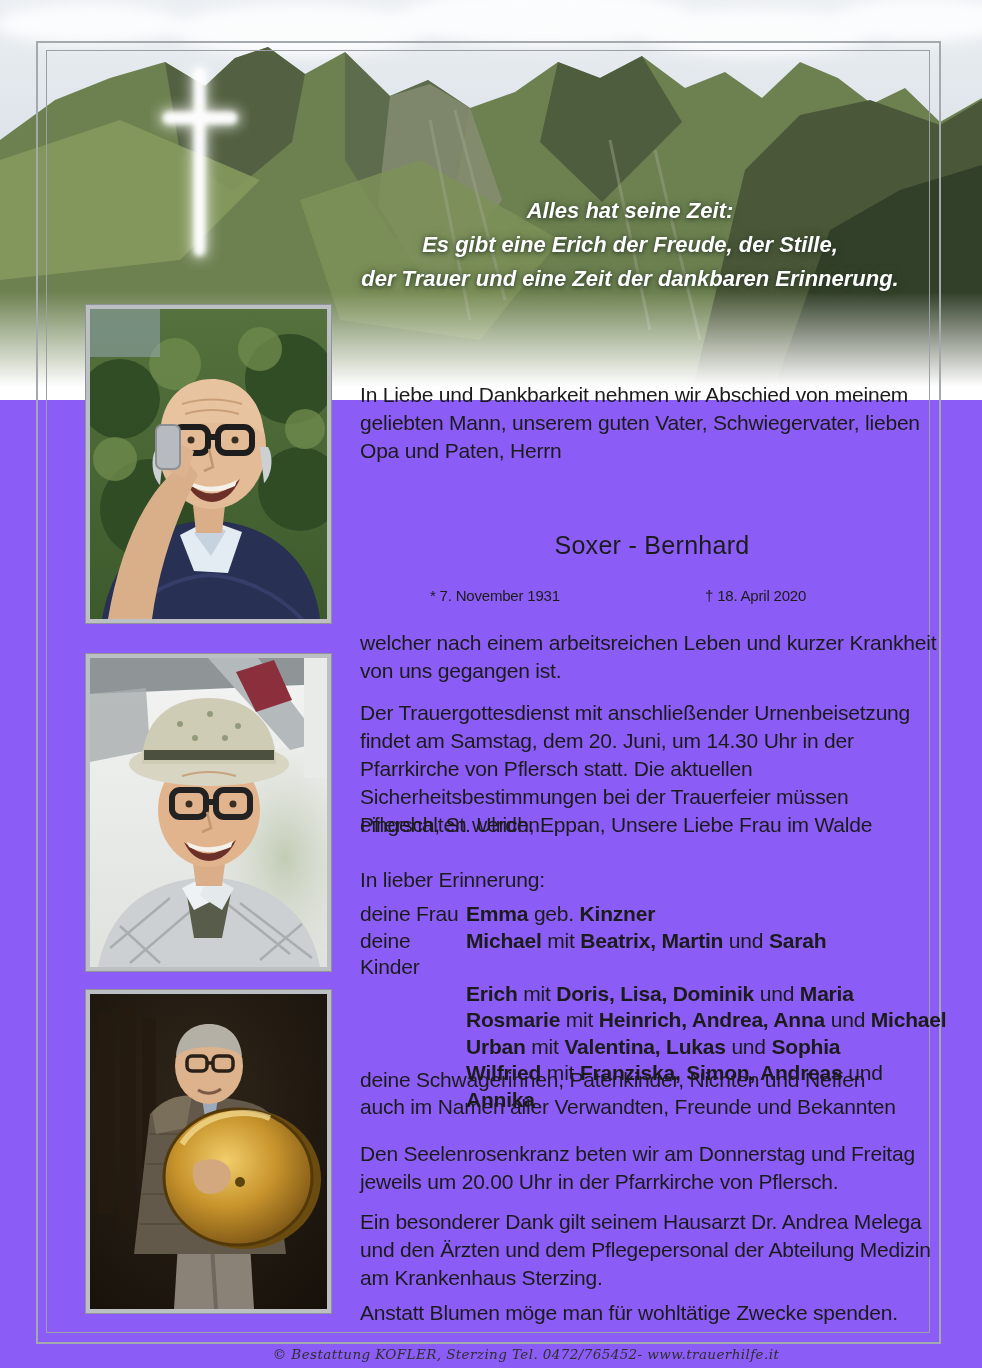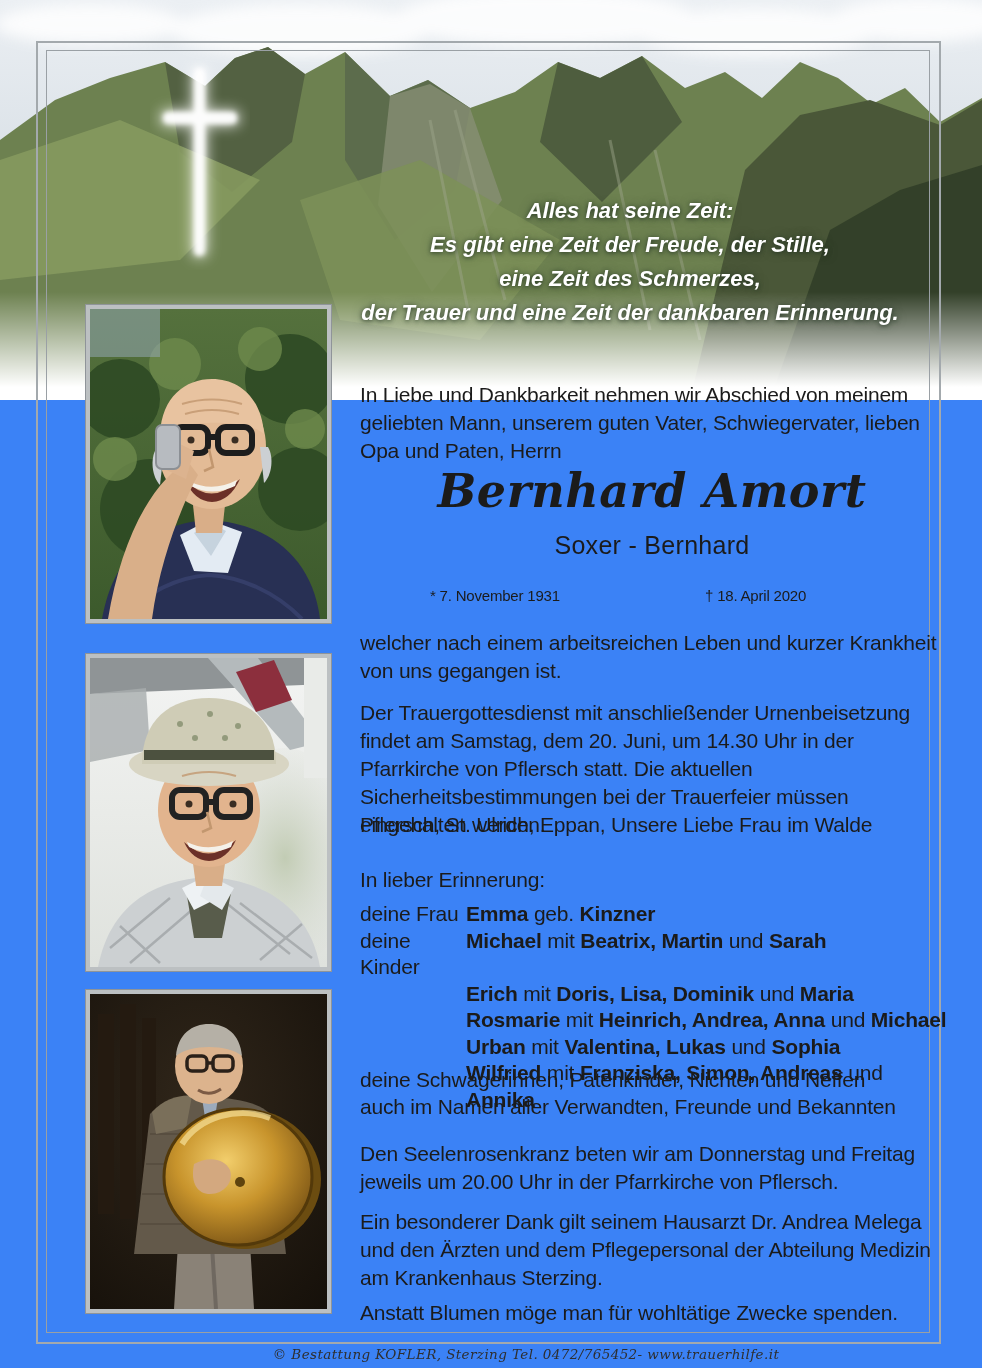--- a/index.html
+++ b/index.html
@@ -1,16 +1,16 @@
 <!DOCTYPE html>
 <html><head>
 <meta charset="utf-8">
 <style>
   html,body{margin:0;padding:0;background:#ffffff;}
-  .card{position:relative;width:982px;height:1368px;background:#3b82f6;overflow:hidden;
+  .card{position:relative;width:982px;height:1368px;background:#8b5cf6;overflow:hidden;
         font-family:"Liberation Sans",sans-serif;color:#1b1b1b;}
 
   
   .hero{position:absolute;left:0;top:0;width:982px;height:400px;}
   .hero svg.scene{position:absolute;left:0;top:0;}
   .cross{position:absolute;left:150px;top:60px;}
   .hero-fade{position:absolute;left:0;top:292px;width:982px;height:108px;
              background:linear-gradient(to bottom,rgba(255,255,255,0),#ffffff 88%);}
   .quote{position:absolute;left:318px;top:194px;width:624px;text-align:center;
          font-style:italic;font-weight:600;font-size:22px;line-height:34px;color:#ffffff;
@@ -108,22 +108,21 @@
         <rect x="10" y="50" width="80" height="16" rx="7"></rect>
       </g>
       <g fill="#ffffff" filter="url(#glow2)" opacity=".95">
         <rect x="44" y="8" width="11" height="188" rx="5"></rect>
         <rect x="13" y="52" width="74" height="12" rx="5"></rect>
       </g>
     </svg>
     <div class="hero-fade"></div>
     <div class="quote">
       <div>Alles hat seine Zeit:</div>
-      <div>Es gibt eine Zeit der Freude, der Stille,</div>
-      <div>eine Zeit des Schmerzes,</div>
+      <div>Es gibt eine Erich der Freude, der Stille,</div>
       <div>der Trauer und eine Zeit der dankbaren Erinnerung.</div>
     </div>
   </div>
 
   <div class="frame outer"></div>
   <div class="frame inner"></div>
 
   <div class="photo p1">
     <svg width="237" height="310" viewBox="0 0 237 310">
       <defs>
@@ -293,21 +292,20 @@
       <ellipse cx="148" cy="183" rx="74" ry="68" fill="url(#gold)" stroke="#53390a" stroke-width="3"></ellipse>
       <path d="M92,150 A70,62 0 0 1 180,124" stroke="#f7e19a" stroke-width="6" fill="none" opacity=".7"></path>
       <circle cx="150" cy="188" r="5" fill="#5e430e"></circle>
 
       <path d="M104,170 C118,162 134,164 140,176 C144,188 134,200 120,200 C108,200 100,190 104,170 Z" fill="#d3a87f"></path>
     </svg>
   </div>
 
   <p class="txt intro">In Liebe und Dankbarkeit nehmen wir Abschied von meinem geliebten Mann, unserem guten Vater, Schwiegervater, lieben Opa und Paten, Herrn</p>
 
-  <div class="name">Bernhard Amort</div>
   <div class="txt nick">Soxer - Bernhard</div>
 
   <div class="txt dates">
     <span class="bd"><span>*</span> <span>7. November 1931</span></span>
     <span class="dd"><span>†</span> <span>18. April 2020</span></span>
   </div>
 
   <p class="txt passing">welcher nach einem arbeitsreichen Leben und kurzer Krankheit von uns gegangen ist.</p>
   <p class="txt service">Der Trauergottesdienst mit anschließender Urnenbeisetzung findet am Samstag, dem 20. Juni, um 14.30 Uhr in der Pfarrkirche von Pflersch statt. Die aktuellen Sicherheitsbestimmungen bei der Trauerfeier müssen eingehalten werden.</p>
   <p class="txt places">Pflersch, St. Ulrich, Eppan, Unsere Liebe Frau im Walde</p>

